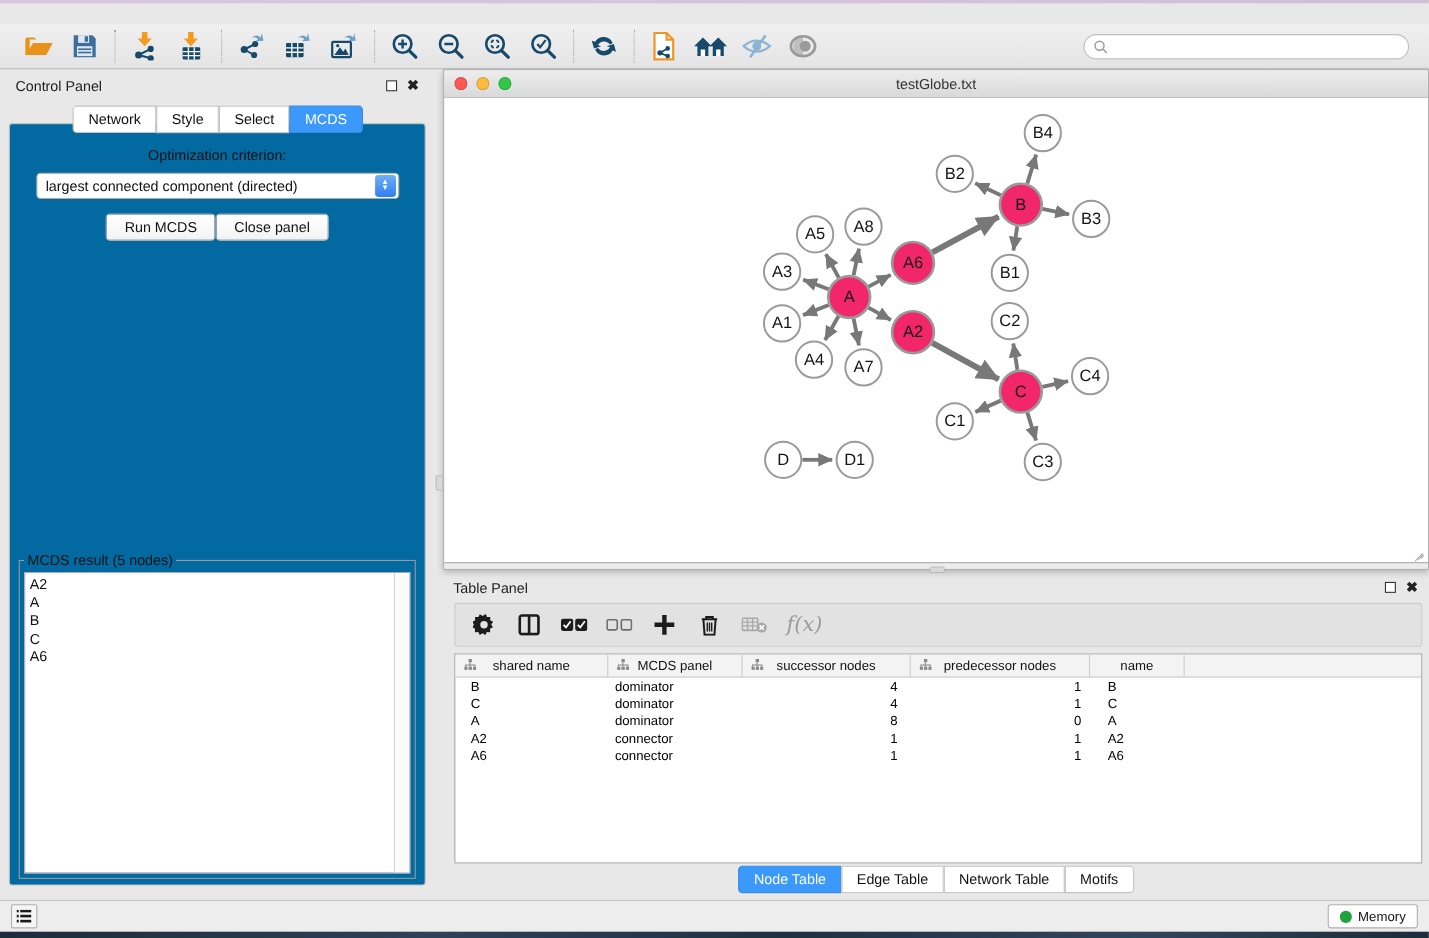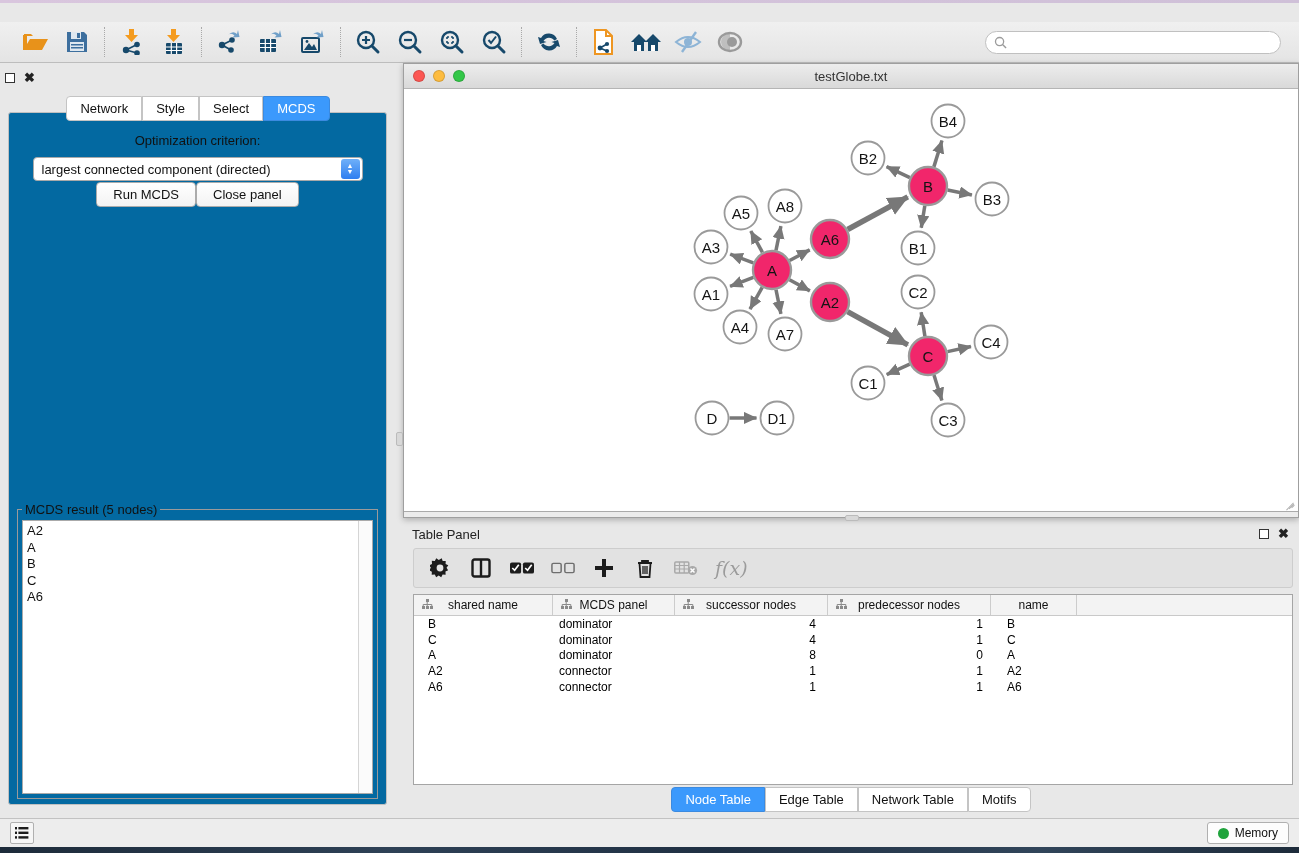--- a/index.html
+++ b/index.html
@@ -52,21 +52,21 @@
   .cp-content { position:absolute; left:3px; right:4px; top:46px; bottom:7px;
       background:#0369a1; border:1px solid #c0c0c0; border-radius:3px; }
   .opt-label { text-align:center; font-size:13px; color:#111; margin-top:20px; }
   .dropdown { margin:9px auto 0; width:330px; height:24px; background:#fff;
       border:1px solid #a9a9a9; border-radius:4px; display:flex; align-items:center; }
   .dropdown .dval { flex:1; font-size:13px; padding-left:8px; color:#111;
       white-space:nowrap; overflow:hidden; }
   .dd-spin { width:19px; height:20px; margin-right:2px; border-radius:3px;
       background:linear-gradient(#6fb0f9,#2f7ef0); display:flex; flex-direction:column;
       align-items:center; justify-content:center; color:#fff; font-size:7px; line-height:6px; }
-  .cp-buttons { display:flex; justify-content:center; margin-top:1px; }
+  .cp-buttons { display:flex; justify-content:center; margin-top:13px; }
   .btn { background:linear-gradient(#ffffff,#f3f3f3); border:1px solid #ababab;
       border-radius:4px; font-size:13px; padding:4px 16px; color:#111;
       font-family:"Liberation Sans",sans-serif; }
 
   .result-fieldset { position:absolute; left:8px; right:8px; top:389px; bottom:5px;
       border:1px solid #9a9a9a; padding:2px; background:transparent; }
   .result-fieldset legend { font-size:13px; color:#111; padding:0 3px; margin-left:2px; }
   .result-list { position:absolute; inset:3px 4px 4px 4px; background:#fff;
       border:1px solid #aaa; display:flex; }
   .rl-items { flex:1; padding:2px 4px; font-size:13px; color:#111; line-height:16.5px; }
@@ -290,20 +290,21 @@
             <circle cx="6" cy="6" r="4.4" fill="none" stroke="#9b9b9b" stroke-width="1.4"></circle>
             <path d="M9.5 9.5 L13 13" stroke="#9b9b9b" stroke-width="1.5"></path>
           </svg>
         <input type="text" placeholder="" style="">
       </div>
     </div>
   </div>
 
   <div class="control-panel">
     <div class="panel-header">
+      <span class="ph-title">Control Panel</span>
       <span class="ph-icons">
         <span class="float-icon"></span>
         <span class="close-icon">✖</span>
       </span>
     </div>
     <div class="cp-tabs" id="cp-tabs">
         <div class="cp-tab">Network</div>
         <div class="cp-tab">Style</div>
         <div class="cp-tab">Select</div>
         <div class="cp-tab active">MCDS</div>

